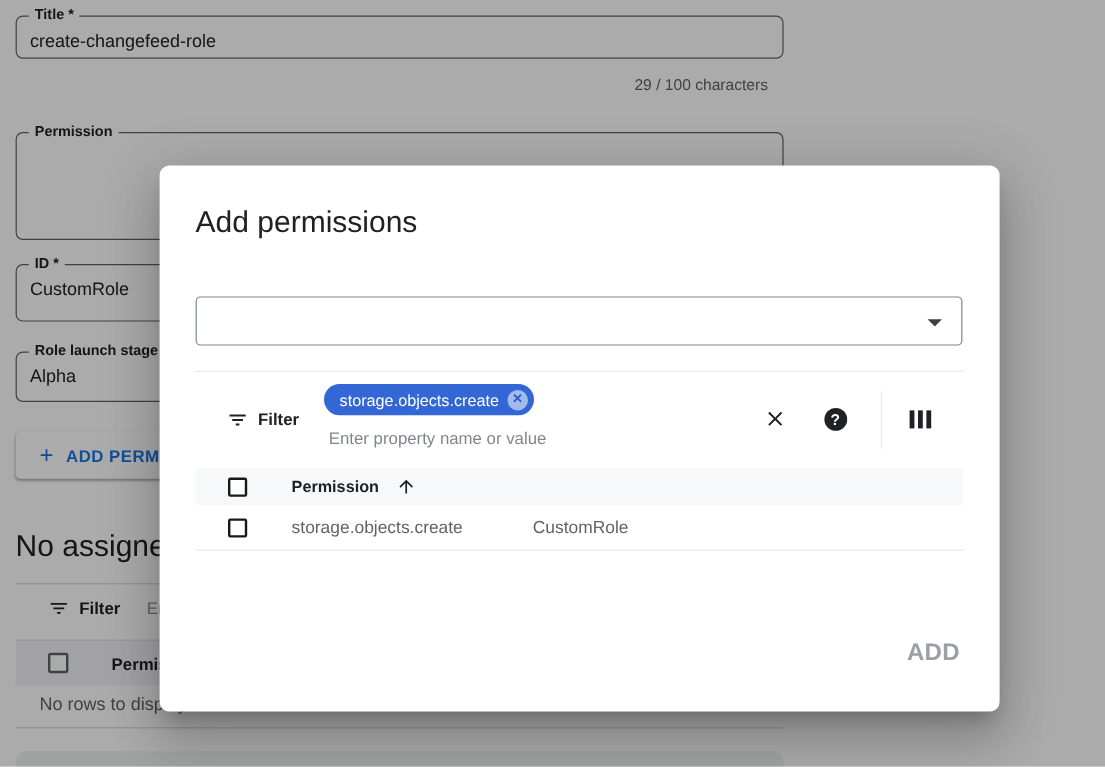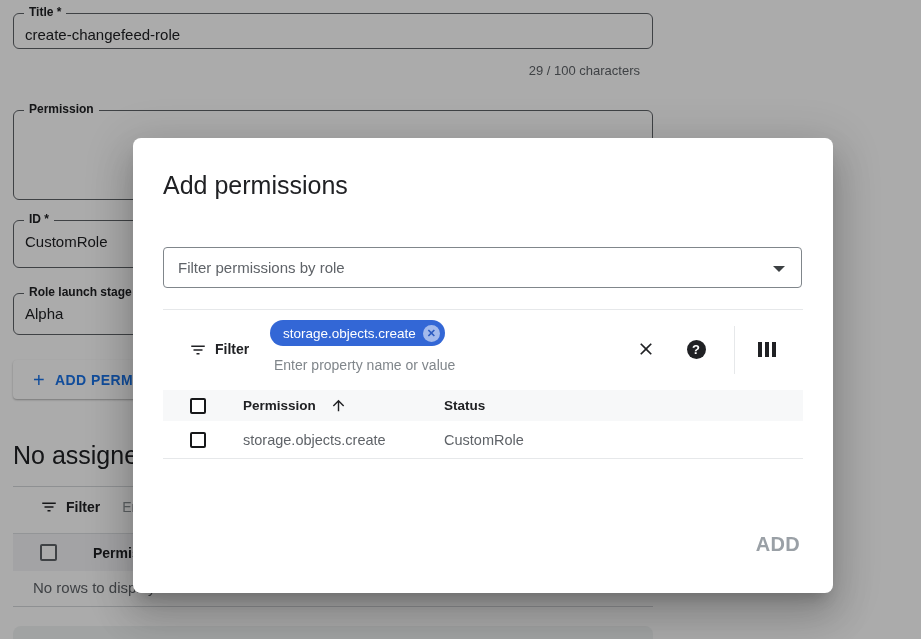--- a/index.html
+++ b/index.html
@@ -131,21 +131,20 @@
   <div class="bg-empty">No rows to display</div>
   <div class="hline" style="top:606px;"></div>
   <div class="bg-graybox"></div>
 
   <div class="overlay"></div>
 
   <div class="modal">
     <div class="modal-title">Add permissions</div>
 
     <div class="role-filter">
-      <span class="rf-text">Filter permissions by role</span>
       <span class="chev"></span>
     </div>
 
     <div class="filter-section">
       <svg class="funnel-icon" style="left:26px; top:31px;" width="18" height="18" viewBox="0 0 24 24">
           <path fill="#202124" d="M10 18h4v-2h-4v2zM3 6v2h18V6H3zm3 7h12v-2H6v2z"></path>
         </svg>
       <span class="fs-label">Filter</span>
 
       <div class="chip">
@@ -179,21 +178,20 @@
             <span class="cb"></span>
           </span>
         <span class="cell-perm">
           <span>Permission</span>
           <span class="sort-arrow">
             <svg width="17" height="17" viewBox="0 0 24 24">
                 <path fill="#202124" d="M4 12l1.41 1.41L11 7.83V20h2V7.83l5.59 5.58L20 12l-8-8-8 8z"></path>
               </svg>
           </span>
         </span>
-        <span class="cell-status">Status</span>
       </div>
       <div class="pt-row pt-body">
         <span class="cell-check">
             <span class="cb"></span>
           </span>
         <span class="cell-perm">storage.objects.create</span>
         <span class="cell-status">CustomRole</span>
       </div>
     </div>
 

